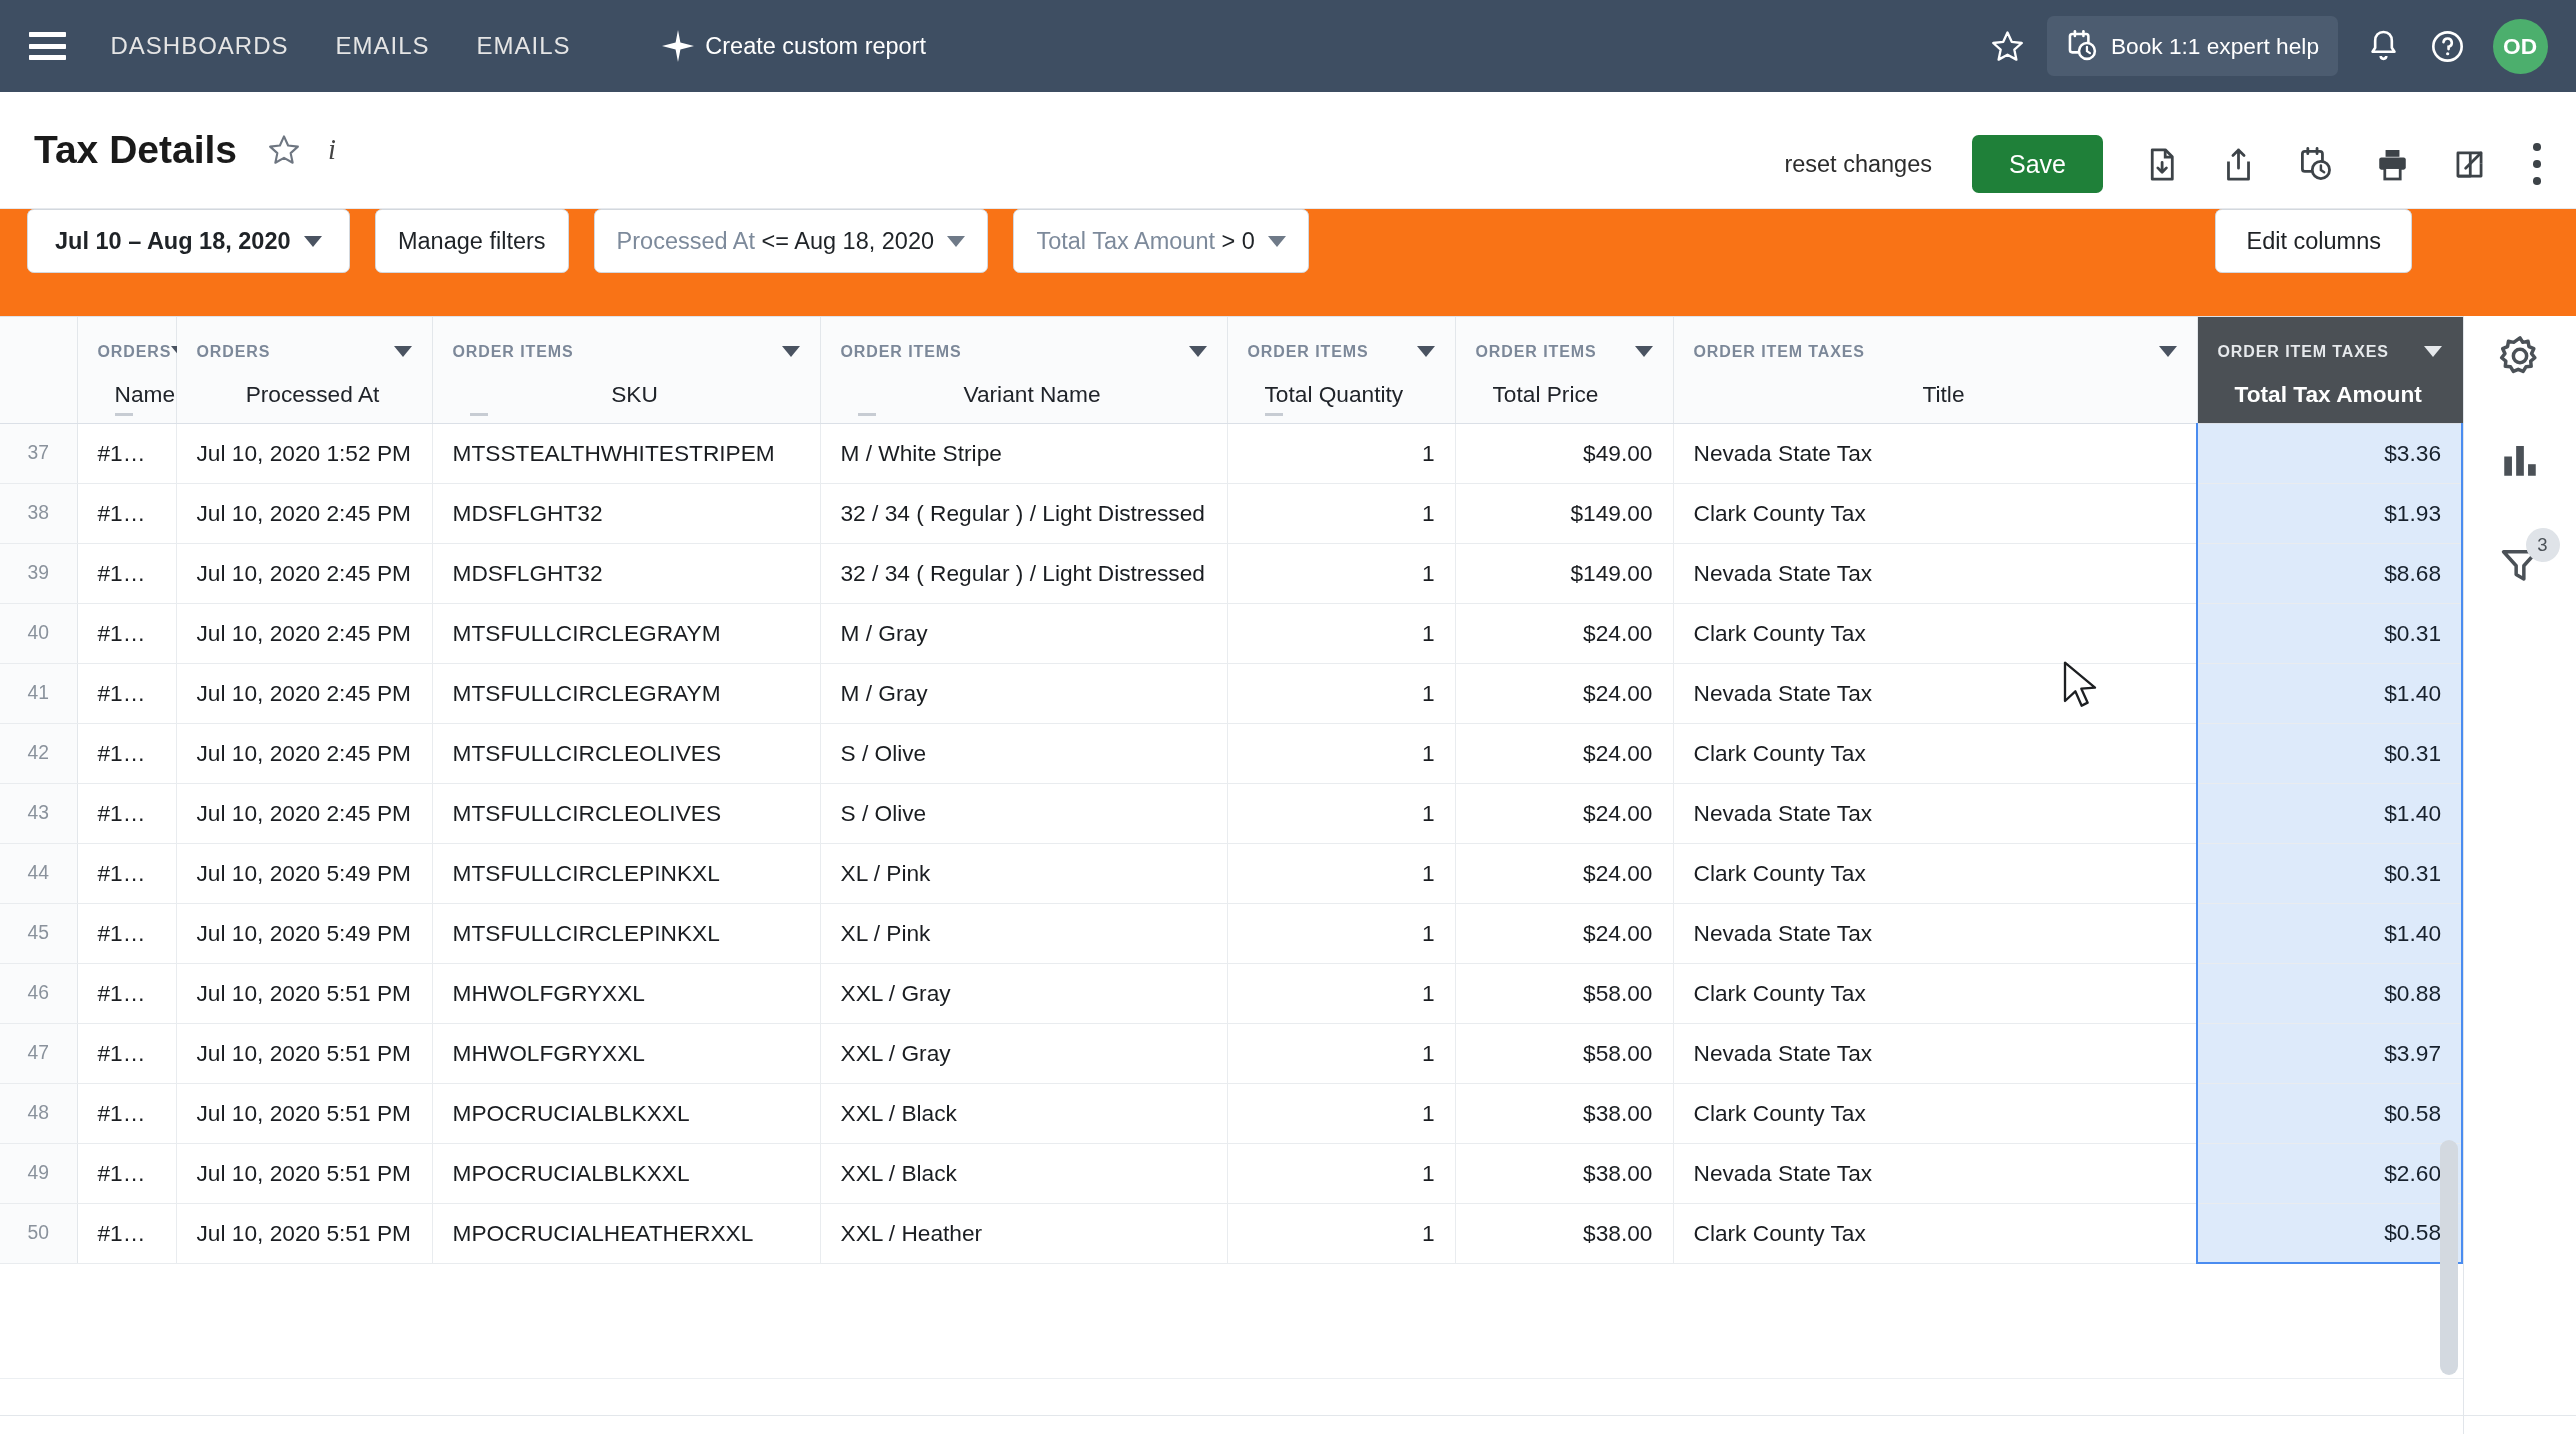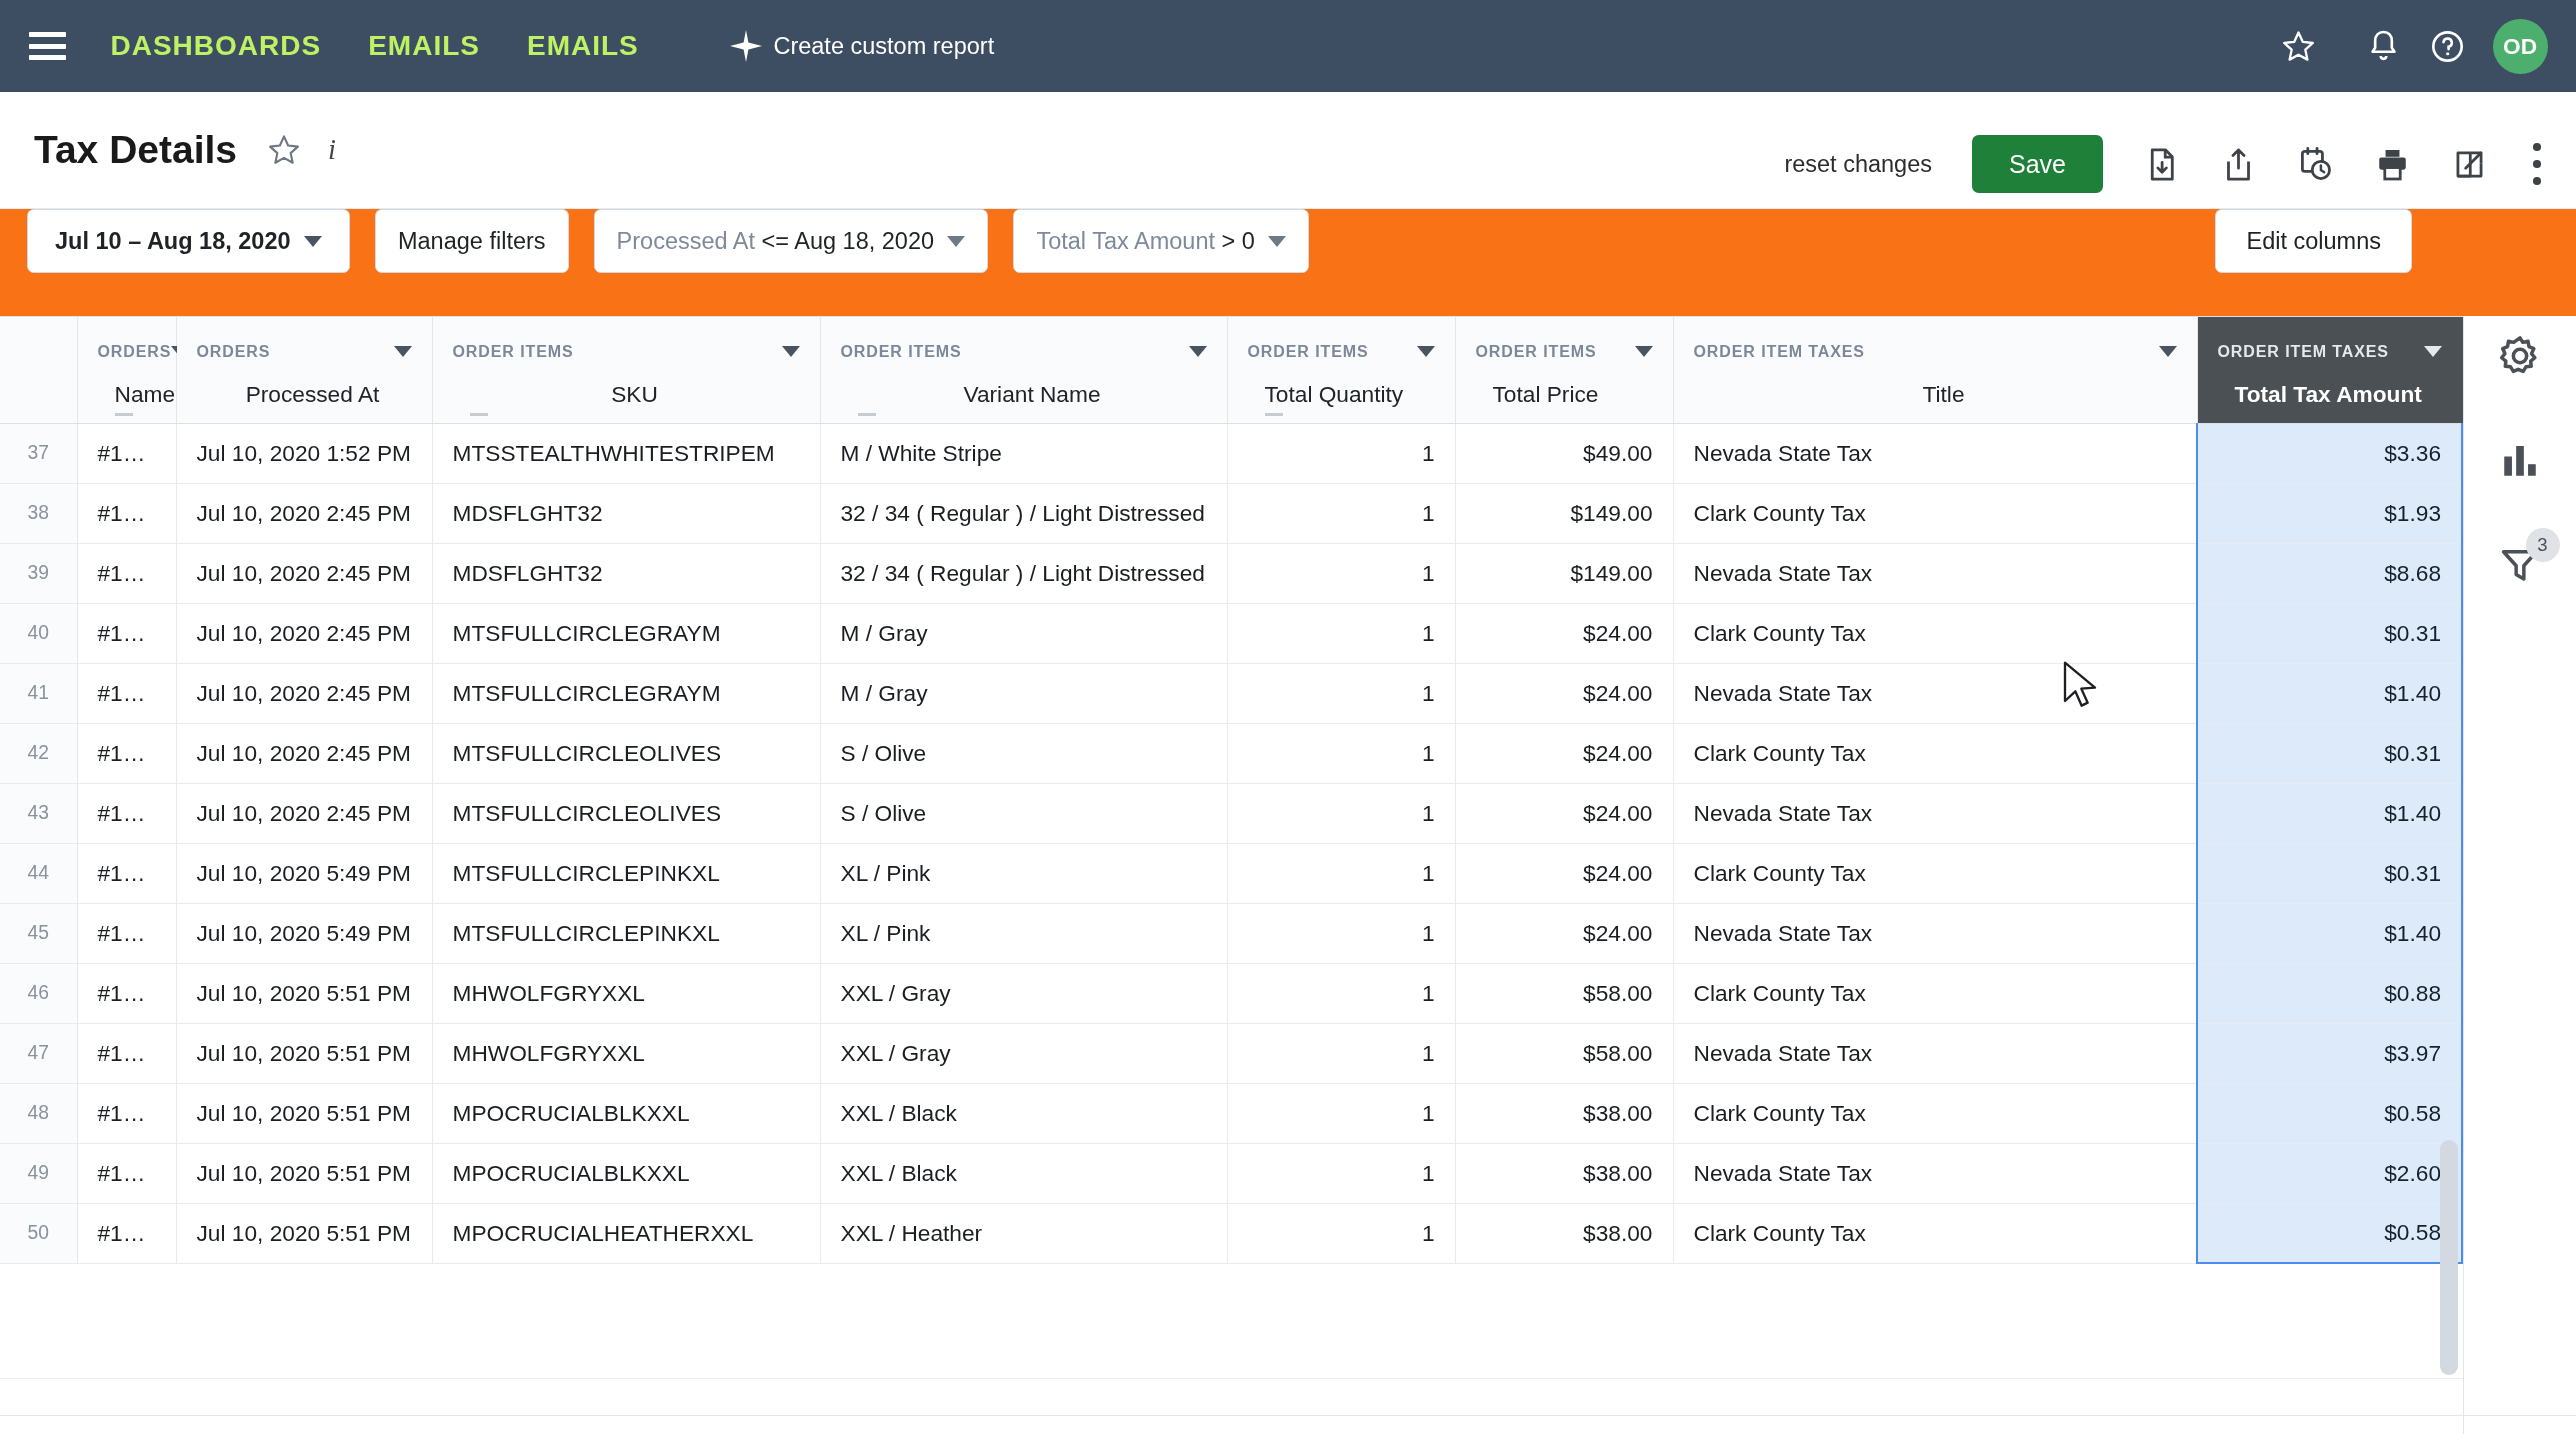--- a/index.html
+++ b/index.html
@@ -19,22 +19,22 @@
     padding: 0 28.5px;
     position: relative;
   }
   .hamburger {
     width: 37px; height: 28.5px;
     display: flex; flex-direction: column; justify-content: space-between;
     margin-right: 45px; cursor: pointer;
   }
   .hamburger span { display: block; height: 5px; background: #fff; border-radius: 0.8px; }
   .navlink {
-    color: #bef264; font-size: 28px; letter-spacing: 1px;
-    font-weight: 700; margin-right: 47px; cursor: pointer; white-space: nowrap;
+    color: #e5e5e5; font-size: 24px; letter-spacing: 1px;
+    font-weight: 400; margin-right: 47px; cursor: pointer; white-space: nowrap;
   }
   .create-report {
     display: flex; align-items: center; gap: 11.7px;
     margin-left: 44px; color: #fff; font-size: 23.5px; cursor: pointer; white-space: nowrap;
   }
   .spark { width: 32px; height: 32px; flex: 0 0 auto; }
   .nav-right {
     position: absolute; right: 28.5px; top: 0; height: 92px;
     display: flex; align-items: center; gap: 0;
   }
@@ -211,20 +211,30 @@
     <svg class="spark" viewBox="0 0 24 24">
       <path d="M12 0 L13.8 9.4 L24 12 L13.8 14.6 L12 24 L10.2 14.6 L0 12 L10.2 9.4 Z" fill="#ffffff"></path>
     </svg>
     <span>Create custom report</span>
   </div>
 
   <div class="nav-right">
     <svg class="star-nav" viewBox="0 0 24 24">
       <path d="M12 2.4 L14.9 8.8 L21.8 9.6 L16.7 14.2 L18.1 21 L12 17.6 L5.9 21 L7.3 14.2 L2.2 9.6 L9.1 8.8 Z" fill="none" stroke="#ffffff" stroke-width="1.6" stroke-linejoin="round"></path>
     </svg>
+    <div class="book-btn">
+      <svg width="34" height="34" viewBox="0 0 24 24">
+        <rect x="3.5" y="3.5" width="13" height="13" rx="1.6" fill="none" stroke="#fff" stroke-width="1.8"></rect>
+        <line x1="7" y1="1.6" x2="7" y2="5" stroke="#fff" stroke-width="1.8" stroke-linecap="round"></line>
+        <line x1="13" y1="1.6" x2="13" y2="5" stroke="#fff" stroke-width="1.8" stroke-linecap="round"></line>
+        <circle cx="15.5" cy="15.5" r="5.6" fill="#3e4e62" stroke="#fff" stroke-width="1.8"></circle>
+        <path d="M15.5 12.6 V15.6 L17.6 17" stroke="#fff" stroke-width="1.6" fill="none" stroke-linecap="round"></path>
+      </svg>
+      <span>Book 1:1 expert help</span>
+    </div>
     <svg class="icon-btn-nav" viewBox="0 0 24 24">
       <path d="M12 2.6 C8.7 2.6 6.6 4.9 6.6 8.2 v4.6 l-1.7 2.6 h14.2 l-1.7 -2.6 V8.2 C17.4 4.9 15.3 2.6 12 2.6 Z" fill="none" stroke="#fff" stroke-width="1.7" stroke-linejoin="round"></path>
       <path d="M10.2 18.2 a1.8 1.8 0 0 0 3.6 0" fill="none" stroke="#fff" stroke-width="1.7"></path>
     </svg>
     <svg class="icon-btn-nav" viewBox="0 0 24 24">
       <circle cx="12" cy="12" r="9.2" fill="none" stroke="#fff" stroke-width="1.7"></circle>
       <path d="M9.4 9.2 a2.7 2.7 0 1 1 3.3 2.9 v1.6" fill="none" stroke="#fff" stroke-width="1.7" stroke-linecap="round"></path>
       <circle cx="12.1" cy="16.7" r="1.05" fill="#fff"></circle>
     </svg>
     <div class="avatar">OD</div>

